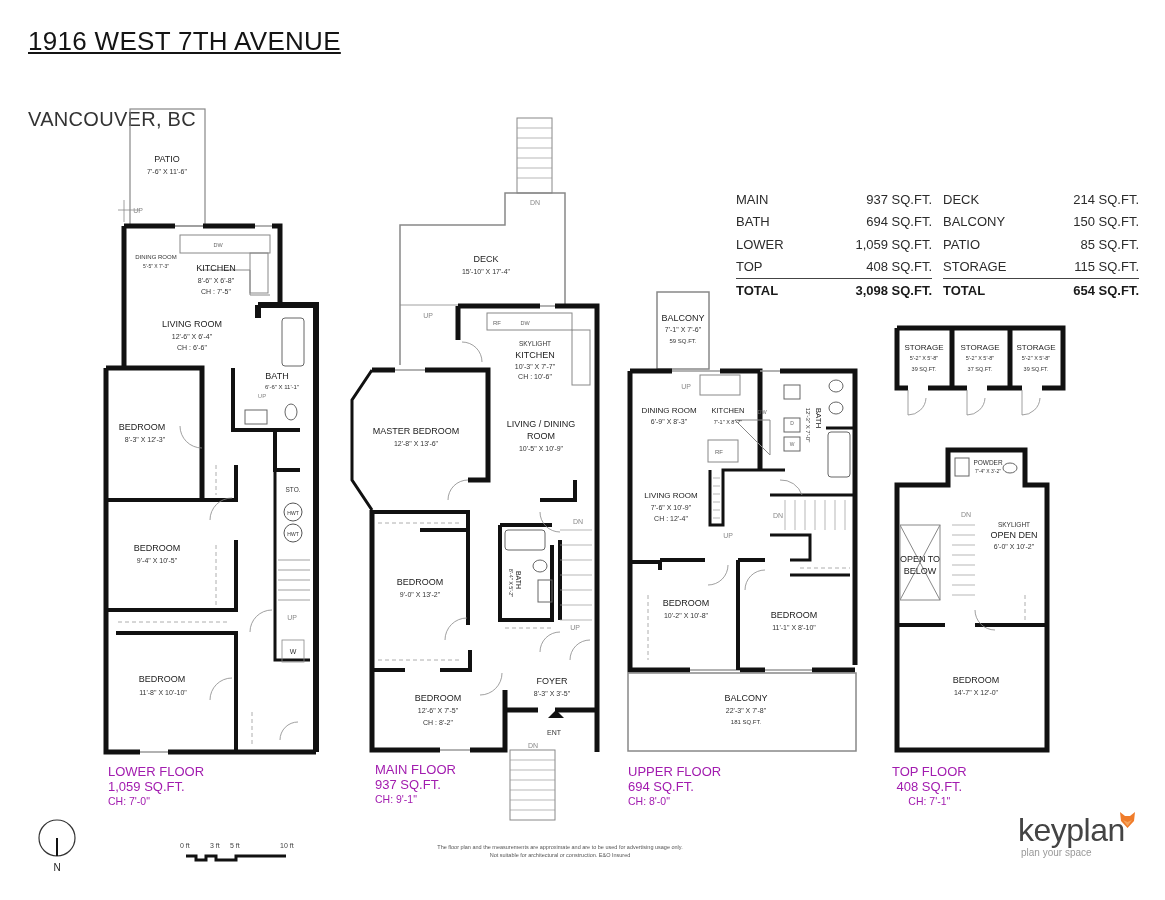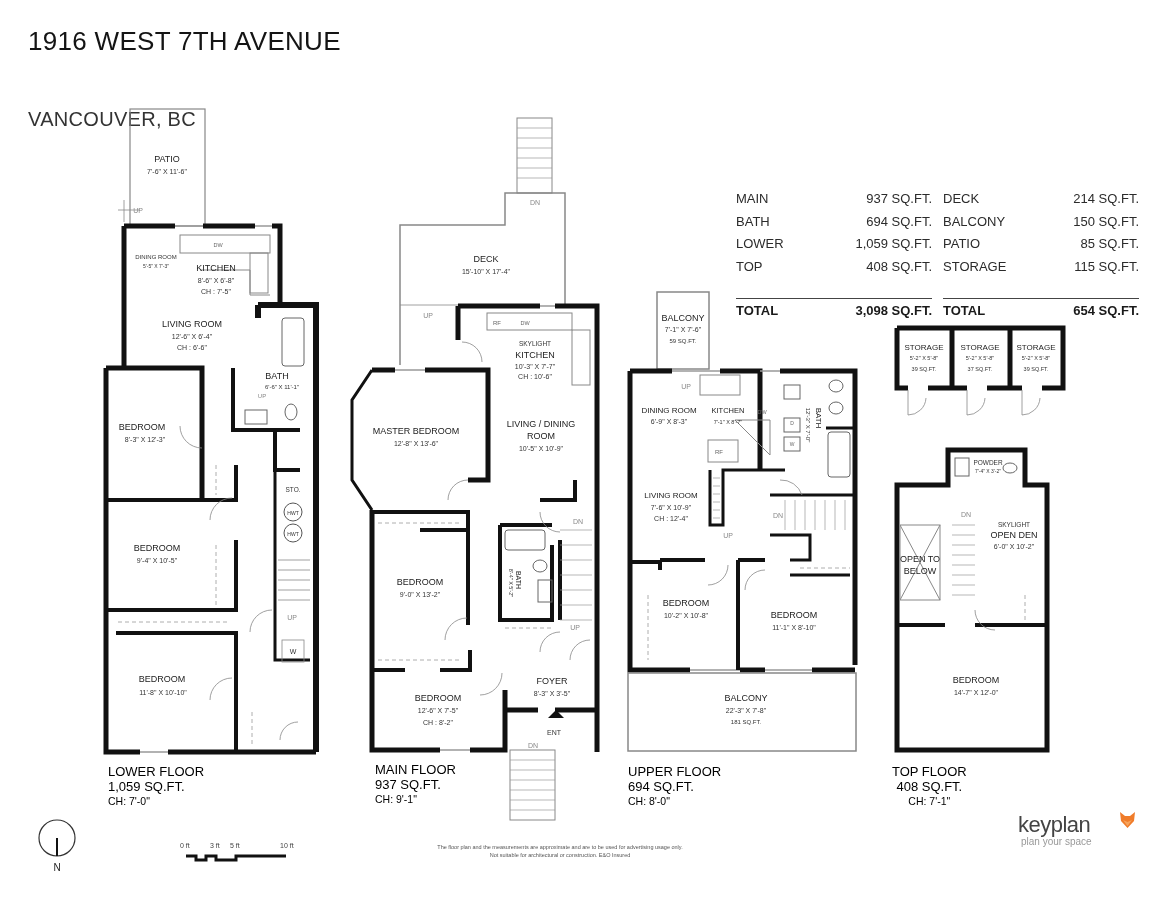--- a/index.html
+++ b/index.html
@@ -1,32 +1,32 @@
 <!DOCTYPE html>
 <html><head>
 <meta charset="utf-8">
 <style>
   html, body { margin:0; padding:0; background:#ffffff; }
   body { width:1165px; height:900px; position:relative; overflow:hidden;
          font-family:"Liberation Sans", "DejaVu Sans", sans-serif; color:#1a1a1a; }
   .abs { position:absolute; }
-  .title { left:28px; top:26px; font-size:26px; font-weight:500; letter-spacing:0.3px; color:#141414; }
+  .title { left:28px; top:26px; font-size:26px; font-weight:500; letter-spacing:0.3px; color:#141414;text-decoration:underline; }
   .subtitle { left:28px; top:60px; font-size:20px; color:#333; letter-spacing:0.3px;margin-top:48px; }
   .area-table { left:736px; top:188px; width:402px; font-size:13px; color:#2b2b2b; }
   .area-col { position:absolute; top:0; width:196px; }
-  .area-row { display:flex; justify-content:space-between; height:22.5px; line-height:22px; }
-  .area-total { display:flex; justify-content:space-between; border-top:1.5px solid #444; margin-top:20px; padding-top:4px; font-weight:bold; color:#1a1a1a; }
+  .area-row { display:flex; justify-content:space-between; height:22.5px; line-height:22px;align-items:flex-end; }
+  .area-total { display:flex; justify-content:space-between; border-top:1.5px solid #444; margin-top:0; padding-top:4px; font-weight:bold; color:#1a1a1a; }
   svg.plan { position:absolute; left:0; top:0; }
   .room-label { font-size:9px; fill:#222; text-anchor:middle; font-family:"Liberation Sans", sans-serif; }
   .room-dim { font-size:7px; fill:#333; text-anchor:middle; font-family:"Liberation Sans", sans-serif; }
-  .floor-caption { font-size:13px; line-height:15px; color:#000000; }
+  .floor-caption { font-size:13px; line-height:15px; color:#a21caf; }
   .floor-caption .ch { font-size:10.5px; }
   .disclaimer { left:380px; top:843px; width:360px; font-size:5.5px; color:#555; text-align:center; line-height:8px; }
   .logo { left:1018px; top:812px; }
-  .logo-word { font-size:22px; color:#444; letter-spacing:-0.5px; }
+  .logo-word { font-size:32px; color:#444; letter-spacing:-0.5px; }
   .logo-tag { font-size:10px; color:#999; margin-top:-2px; margin-left:3px; }
   .scale-lbl { font-size:7px; fill:#444; font-family:"Liberation Sans", sans-serif; }
 </style>
 </head>
 <body>
 
 <div class="abs title">1916 WEST 7TH AVENUE</div>
 <div class="abs subtitle">VANCOUVER, BC</div>
 
 <div class="abs area-table">

